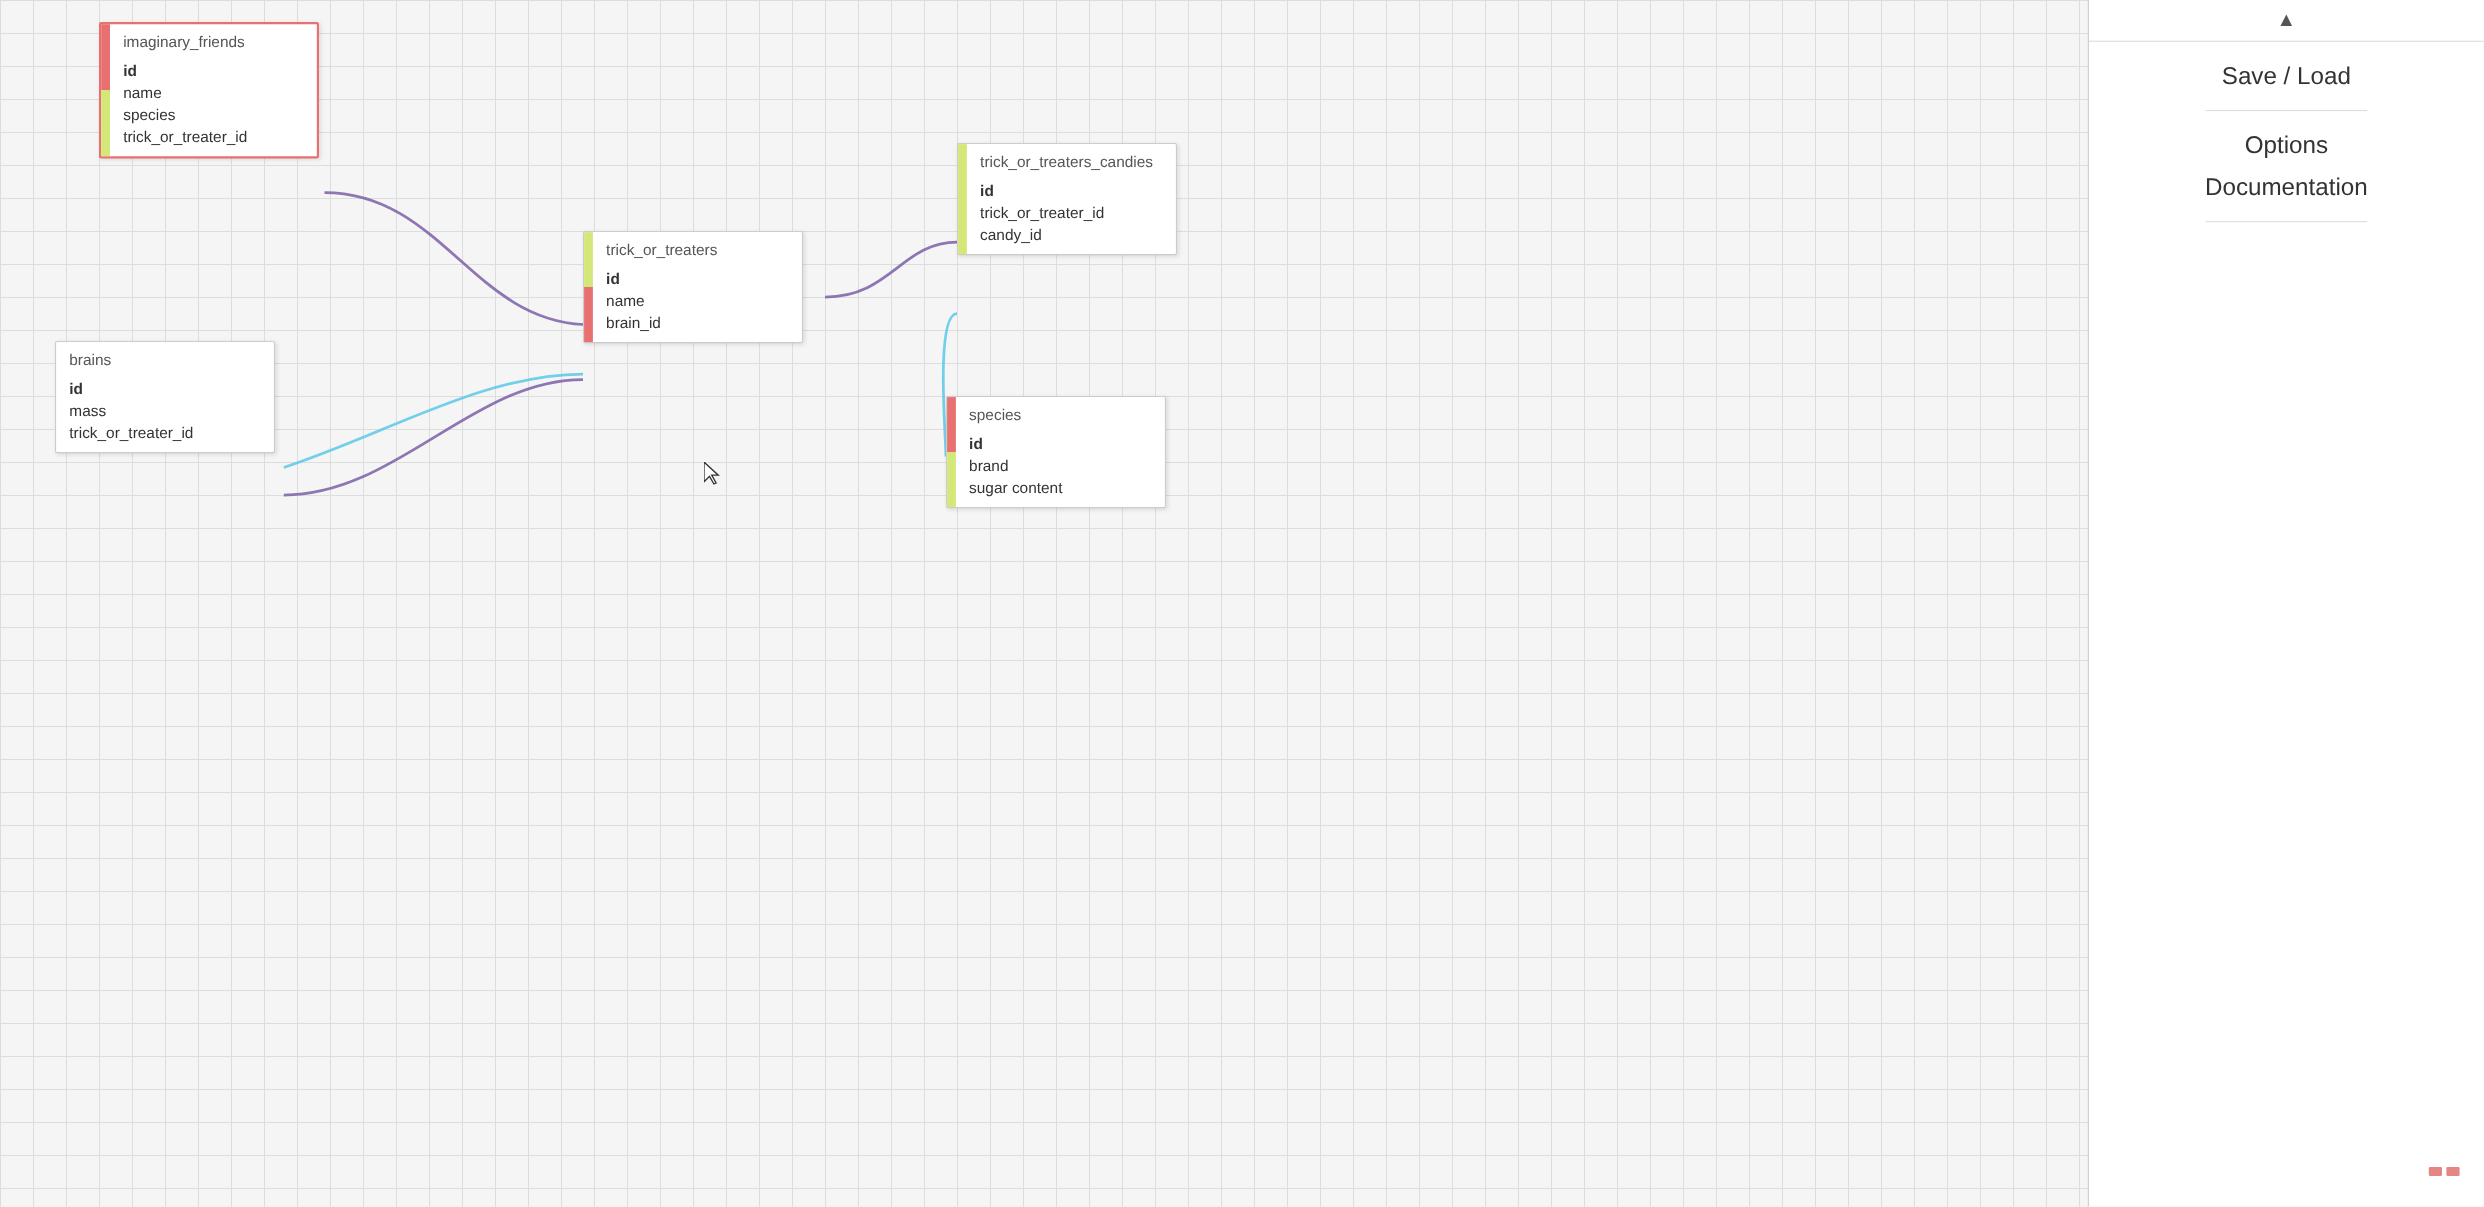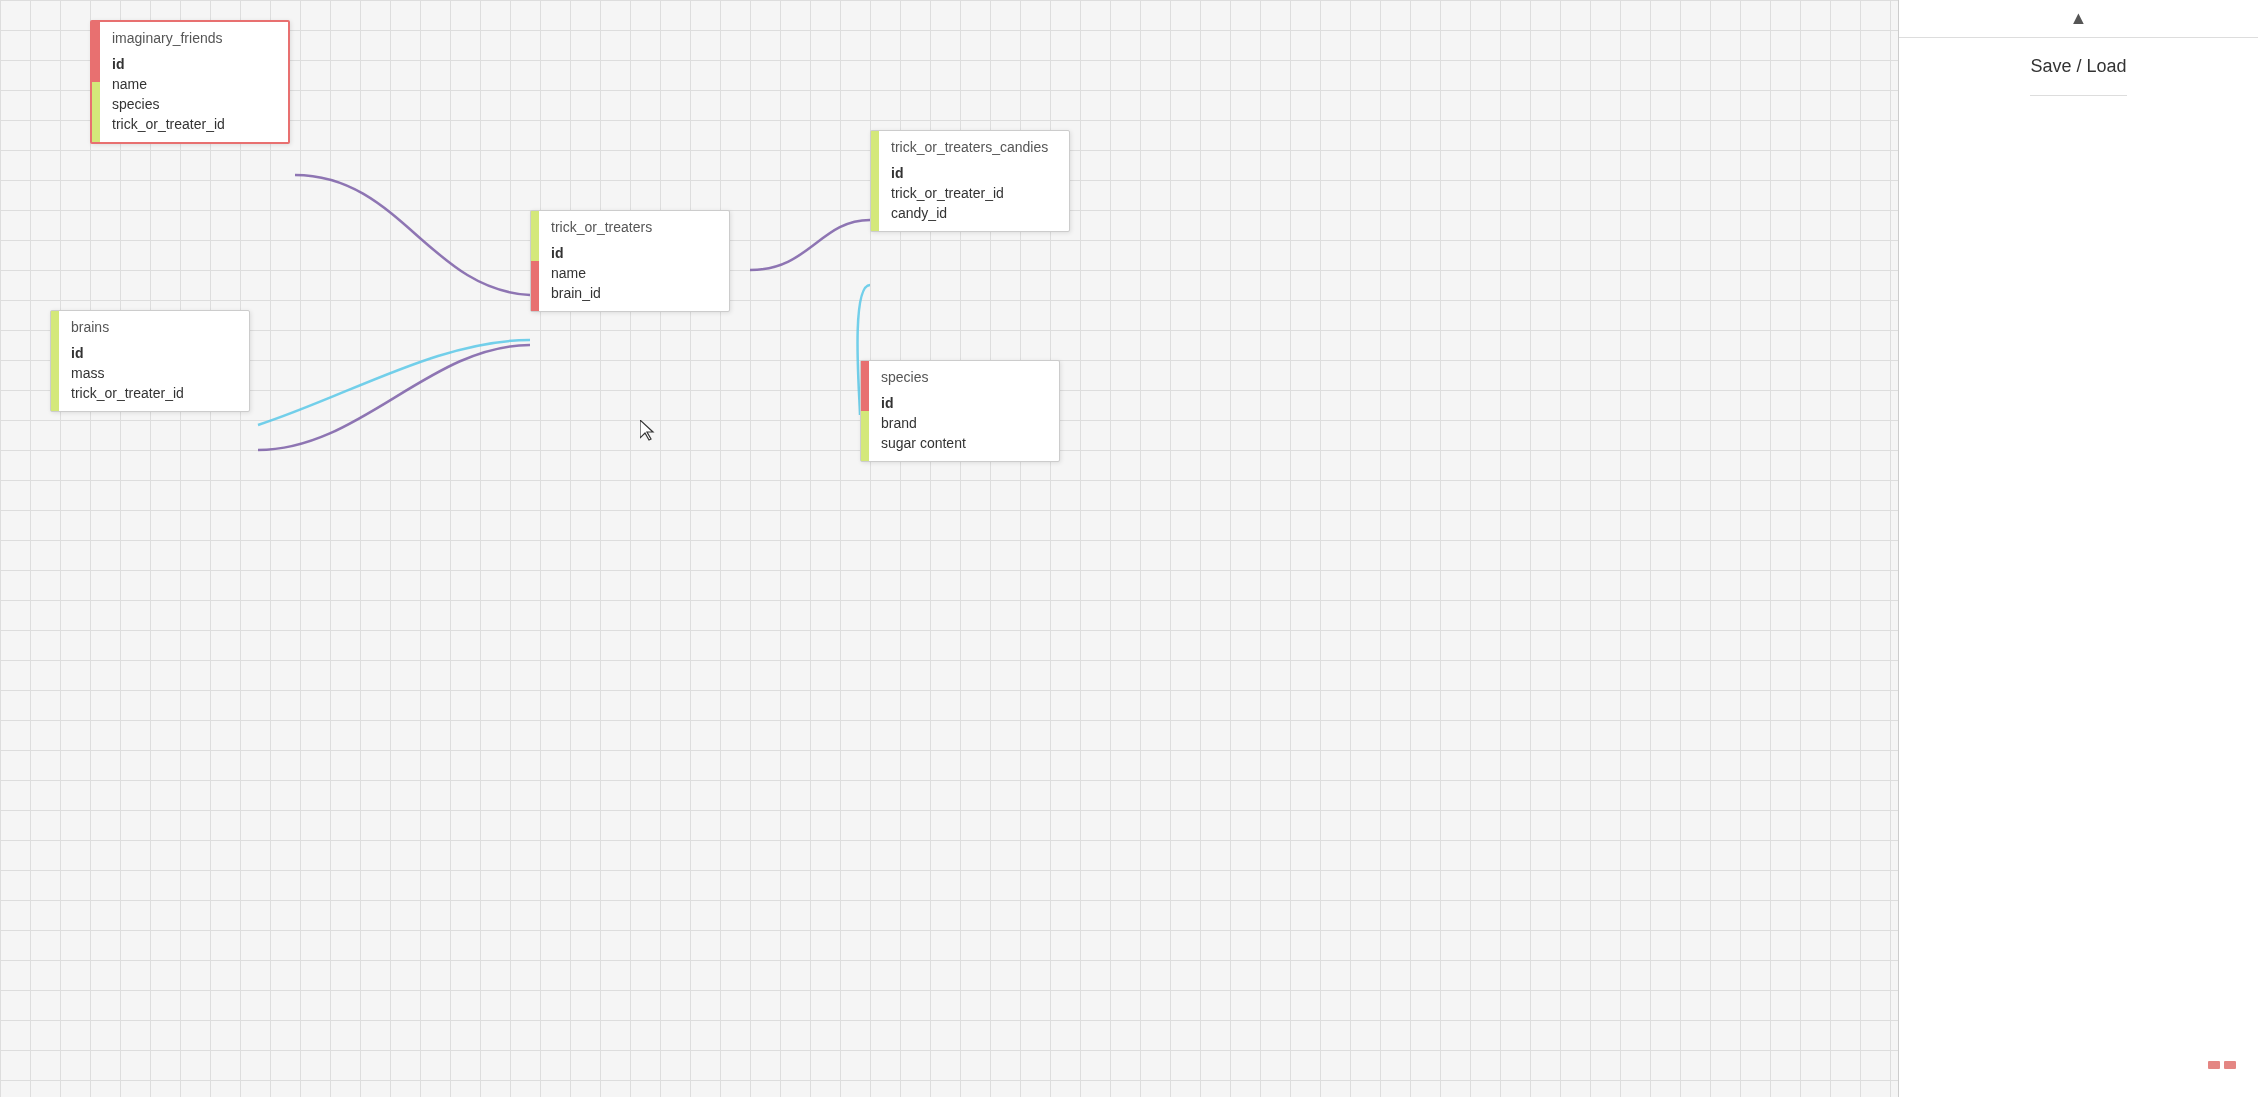--- a/index.html
+++ b/index.html
@@ -97,21 +97,21 @@
     .sidebar-section {
       width: 100%;
       padding: 12px 0;
       display: flex;
       flex-direction: column;
       align-items: center;
       border-bottom: 1px solid #ddd;
     }
 
     .sidebar-item {
-      font-size: 18px;
+      font-size: 22px;
       color: #333;
       padding: 6px 0;
       cursor: pointer;
       text-align: center;
       width: 100%;
     }
 
     .sidebar-item.dimmed {
       color: #aaa;
       cursor: default;
@@ -159,21 +159,21 @@
       <div class="db-table selected" style="left: 90px; top: 20px;">
         <div class="table-color-bar" style="background: linear-gradient(rgb(232, 112, 112) 50%, rgb(212, 232, 122) 50%);"></div>
         <div class="table-content">
           <div class="table-name">imaginary_friends</div>
           <div class="field-row bold">id</div>
           <div class="field-row">name</div>
           <div class="field-row">species</div>
           <div class="field-row">trick_or_treater_id</div>
         </div>
       </div>
-      <div class="db-table" style="left: 50px; top: 310px;">
+      <div class="db-table" style="left: 50px; top: 310px; flex-direction: column;">
         <div class="table-color-bar" style="background: linear-gradient(rgb(212, 232, 122) 50%, rgb(212, 232, 122) 50%);"></div>
         <div class="table-content">
           <div class="table-name">brains</div>
           <div class="field-row bold">id</div>
           <div class="field-row">mass</div>
           <div class="field-row">trick_or_treater_id</div>
         </div>
       </div>
       <div class="db-table" style="left: 530px; top: 210px;">
         <div class="table-color-bar" style="background: linear-gradient(rgb(212, 232, 122) 50%, rgb(232, 112, 112) 50%);"></div>
@@ -212,20 +212,24 @@
 </div>
 
 <div id="sidebar">
   <div class="sidebar-toggle">
     <span style="font-size:18px; color:#555;">▲</span>
   </div>
 
   <div id="sidebar-sections">
       <div class="sidebar-section">
         <div class="sidebar-item">Save / Load</div>
+      </div>
+      <div class="sidebar-section">
+        <div class="sidebar-item">Options</div>
+        <div class="sidebar-item">Documentation</div>
       </div>
     </div>
 
   <div class="resize-handle">
     <svg width="32" height="20" viewBox="0 0 32 20">
       <rect x="2" y="2" width="12" height="8" rx="1" fill="#d9534f" opacity="0.7"></rect>
       <rect x="18" y="2" width="12" height="8" rx="1" fill="#d9534f" opacity="0.7"></rect>
     </svg>
   </div>
 </div>

